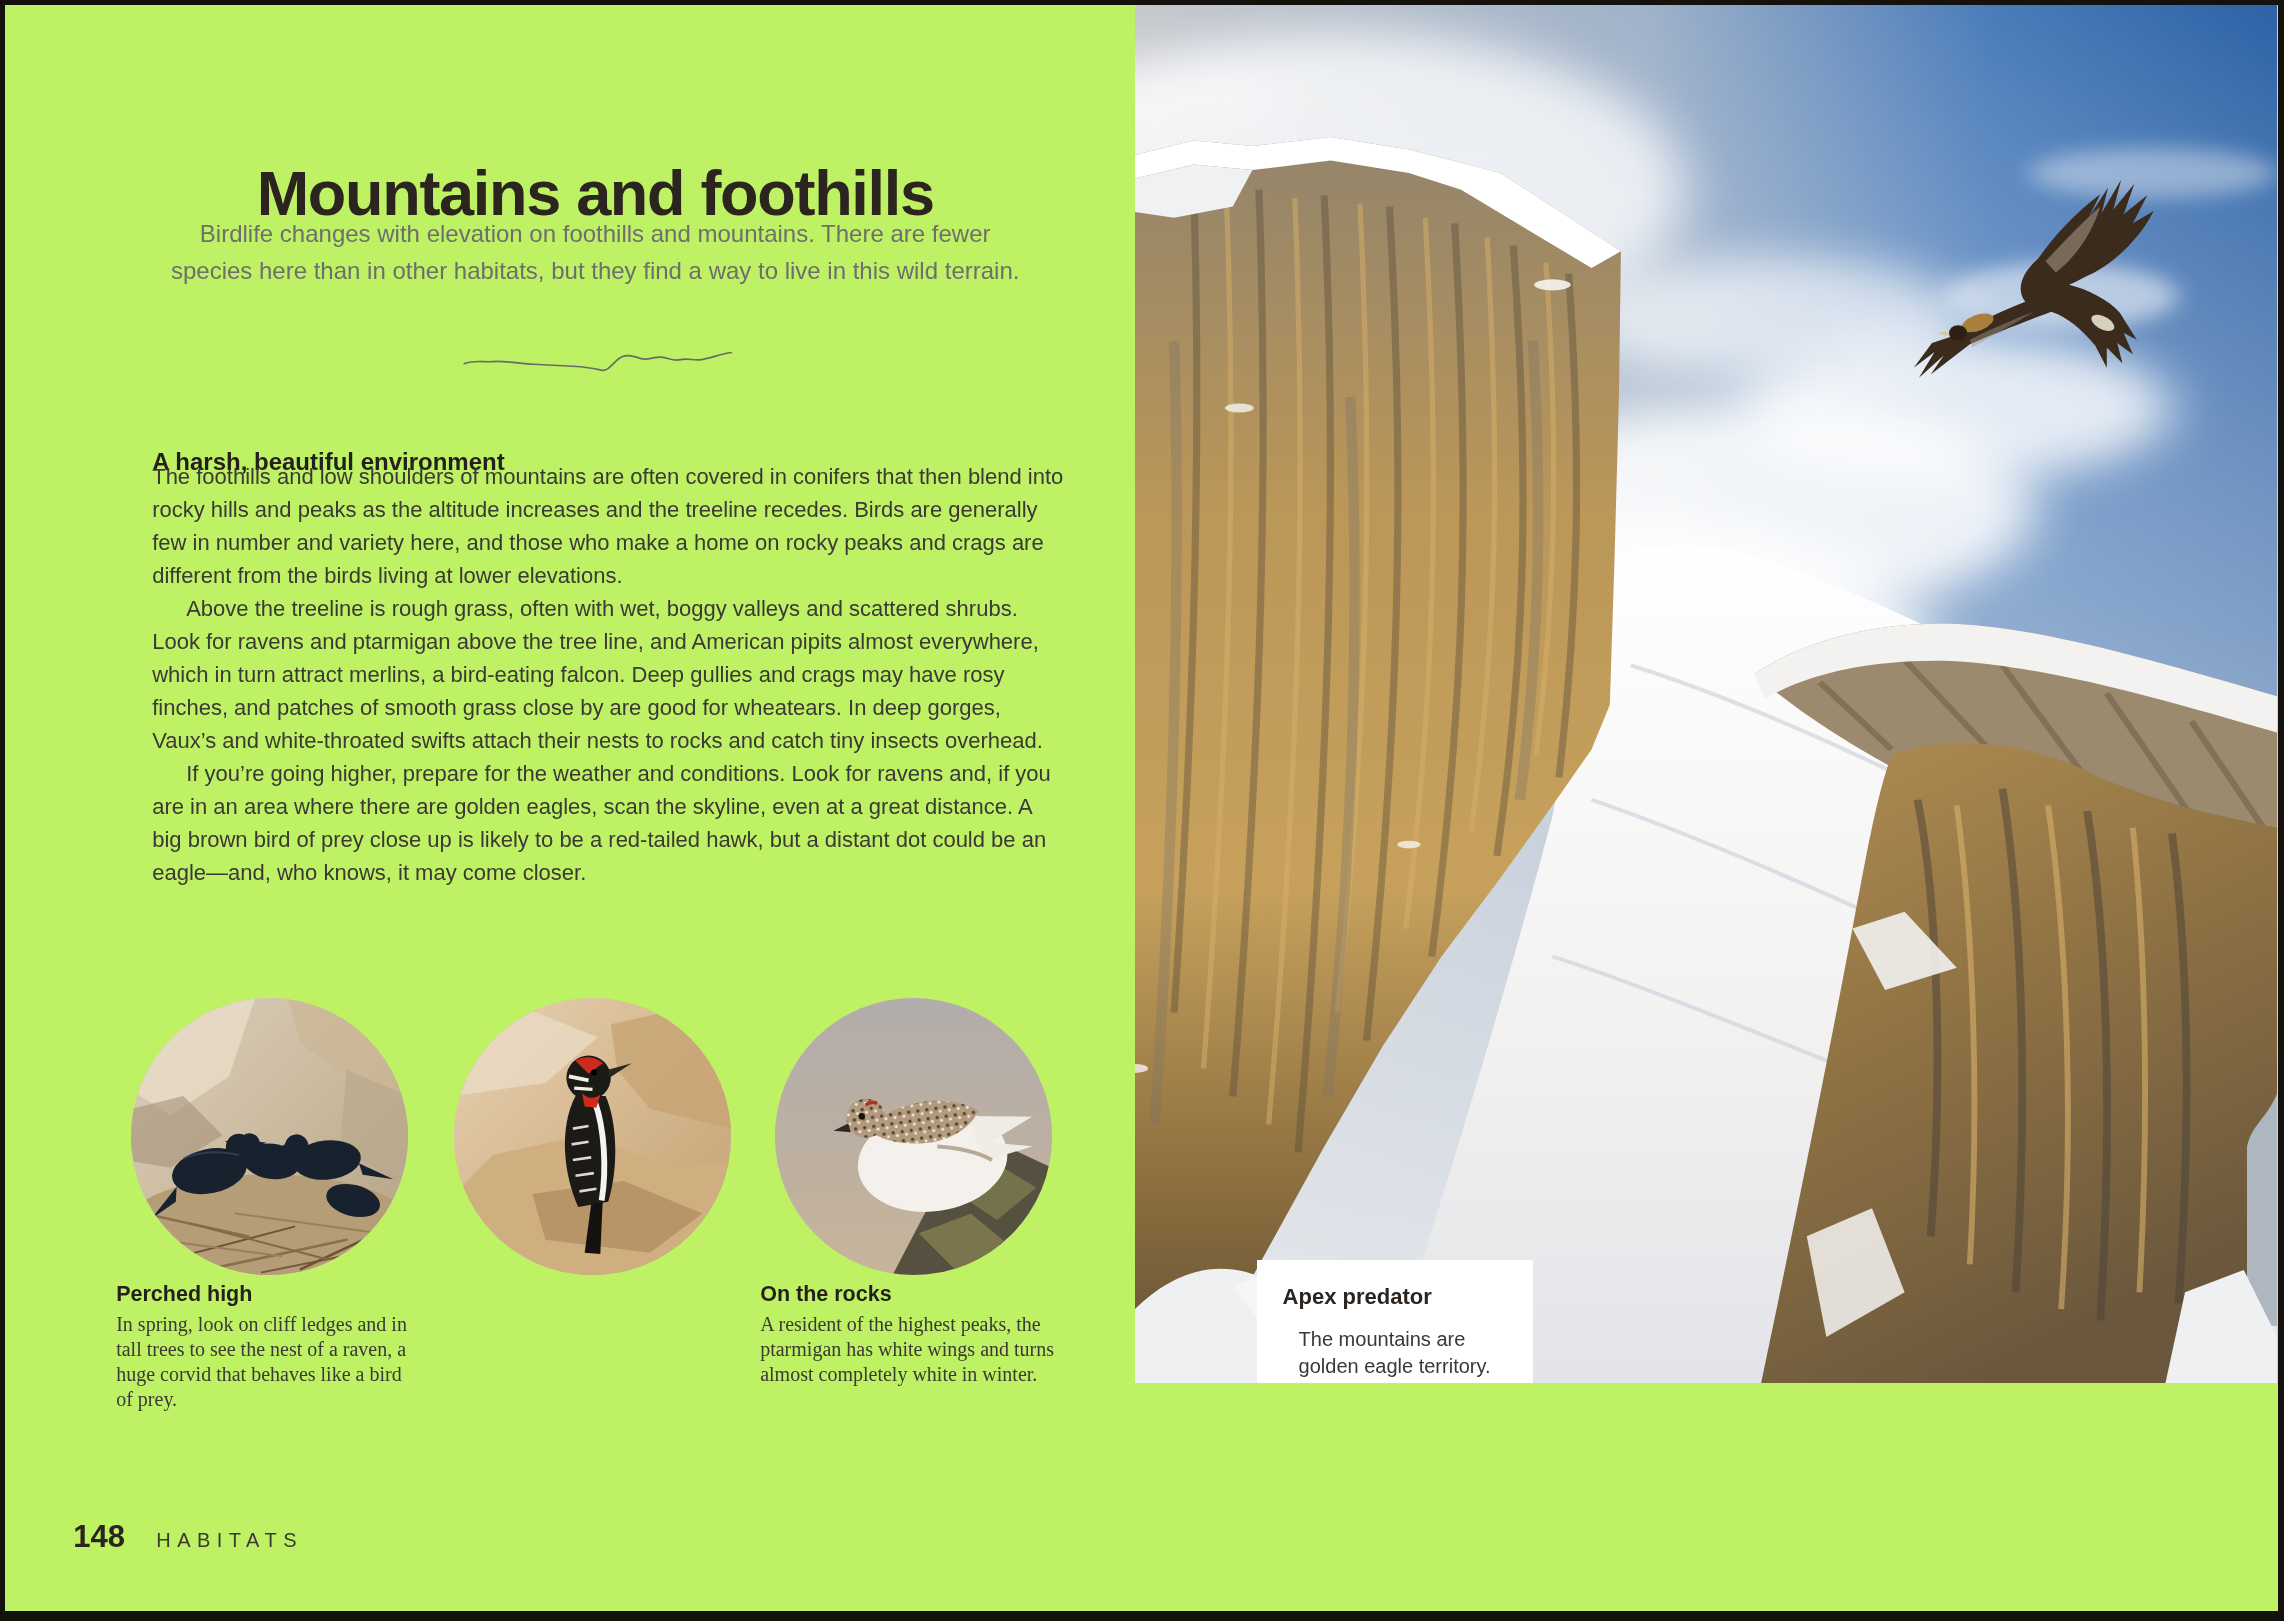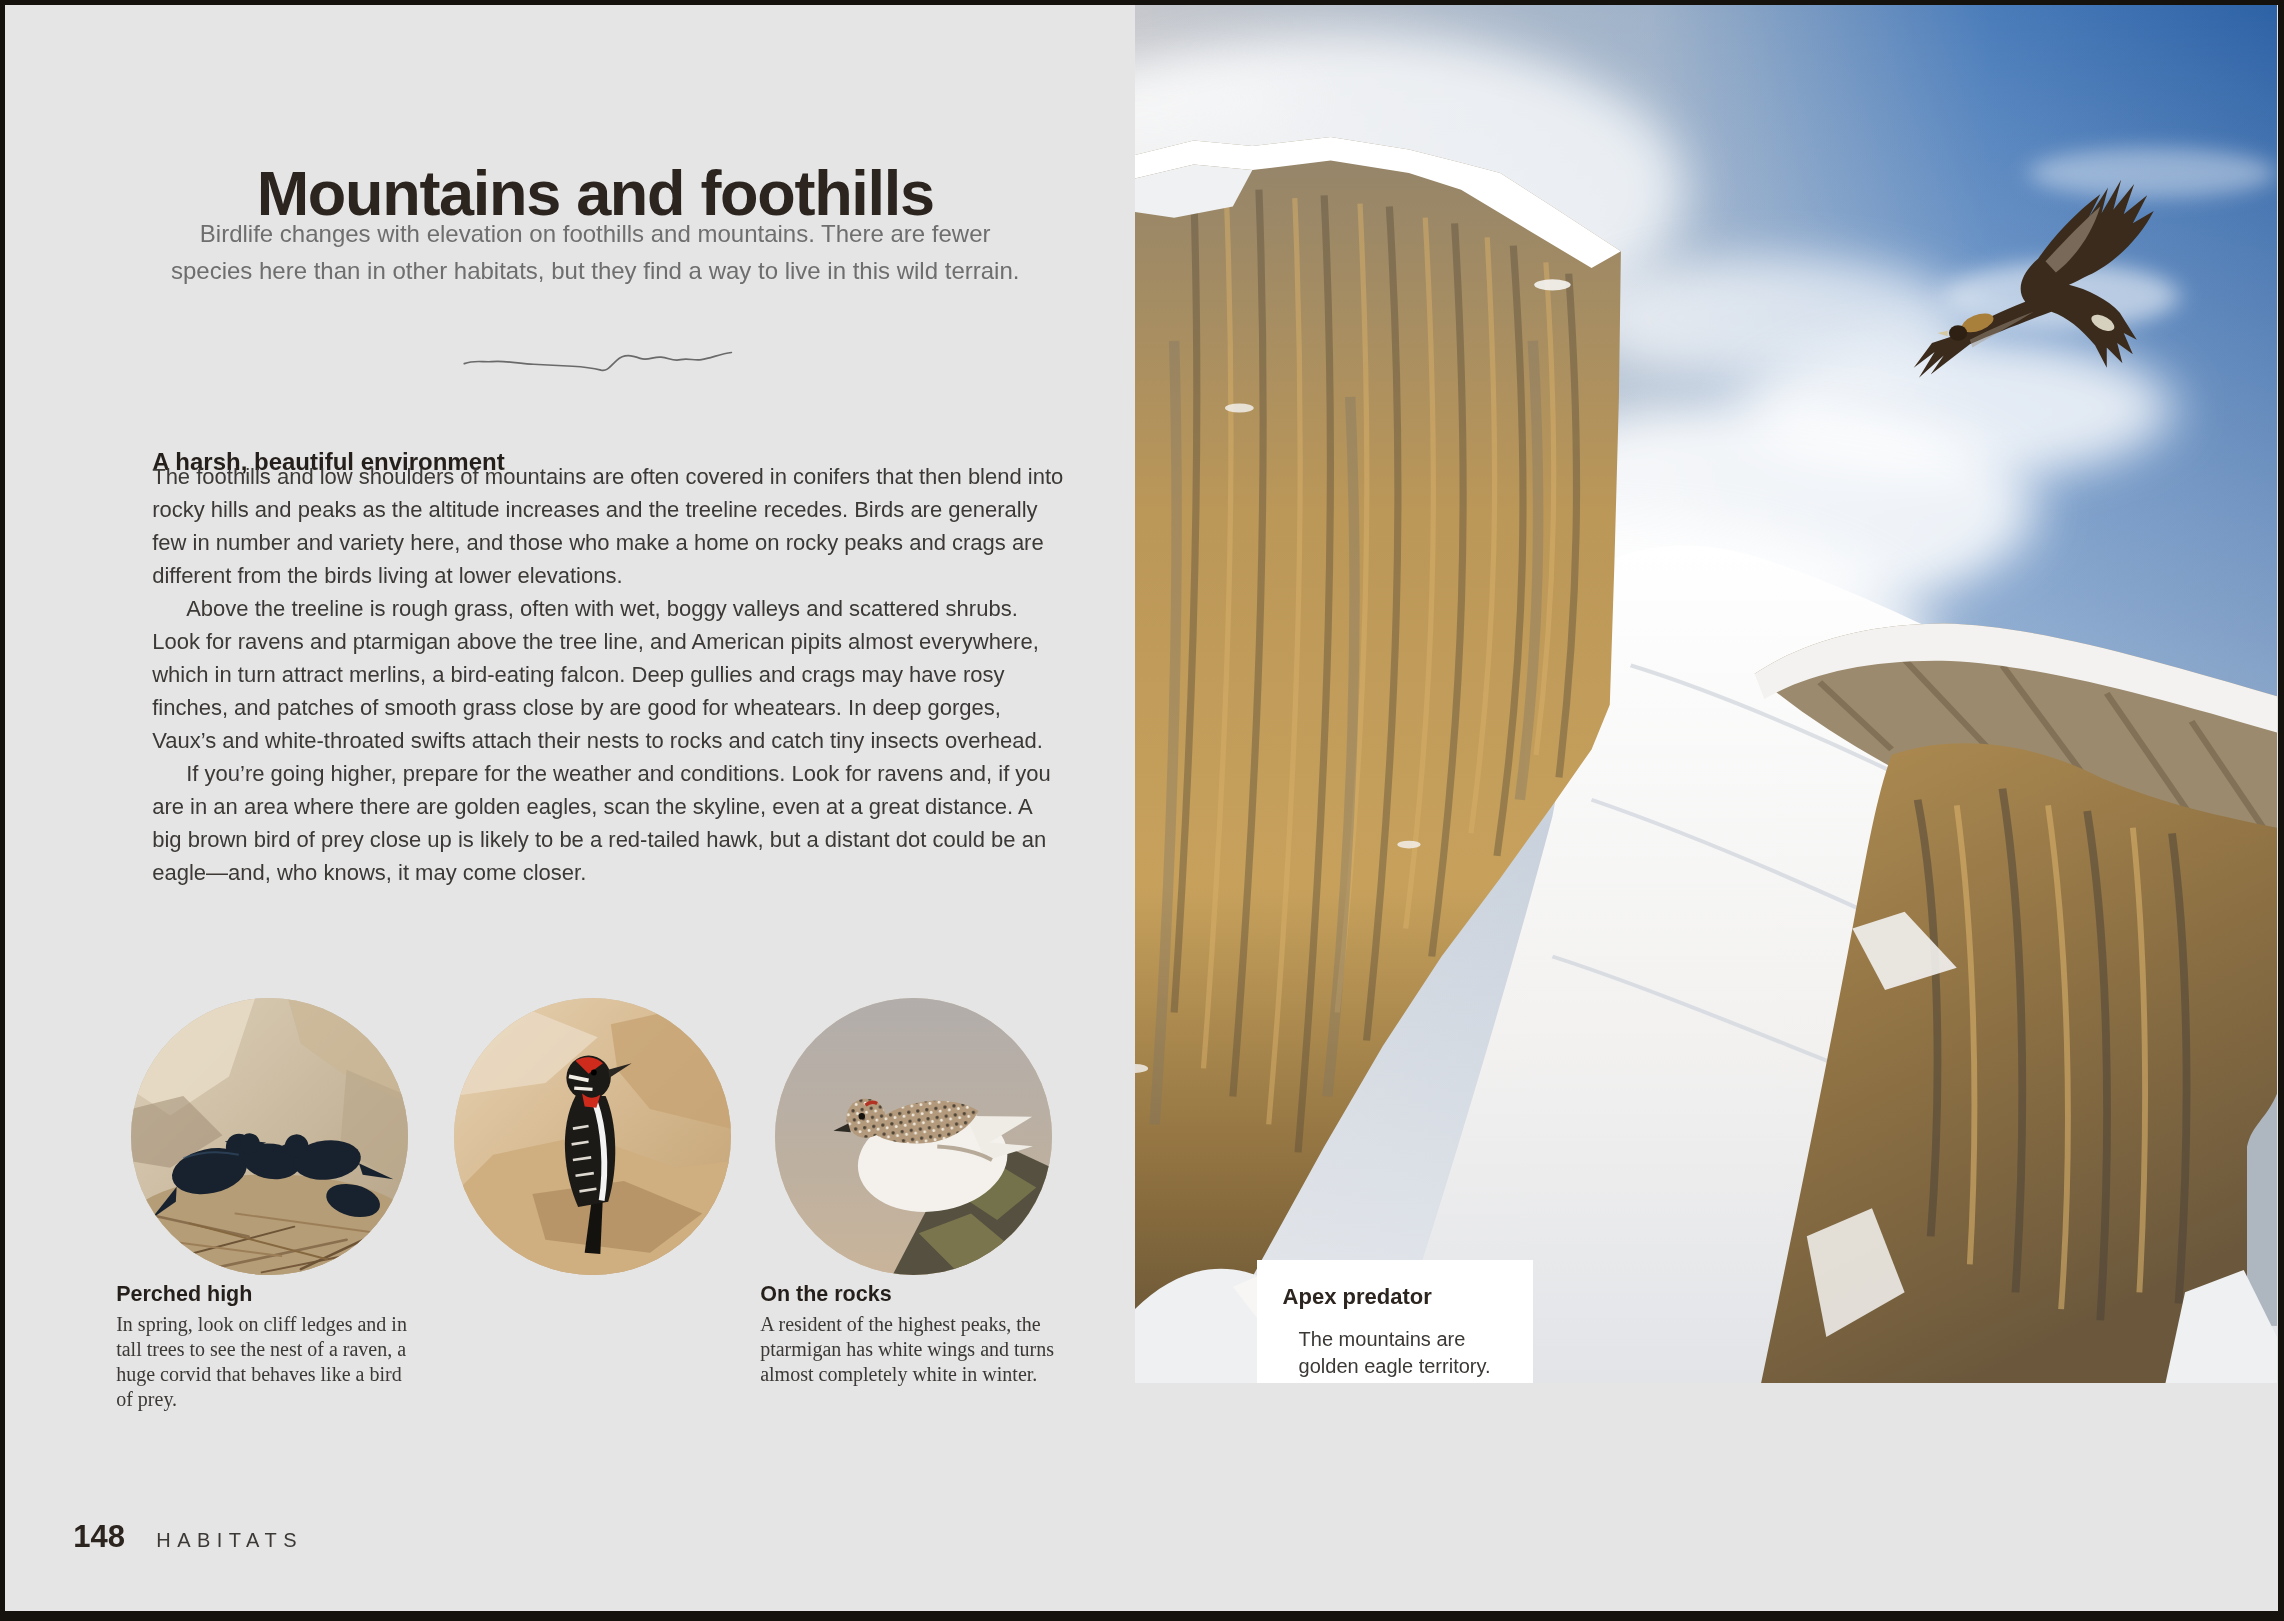--- a/index.html
+++ b/index.html
@@ -4,21 +4,21 @@
 <style>
   html,body{margin:0;padding:0;}
   body{
     width:2284px;height:1621px;position:relative;
     background:#15120e;
     font-family:"Liberation Sans","DejaVu Sans",sans-serif;
     -webkit-font-smoothing:antialiased;
   }
   .spread{
     position:absolute;left:5.2px;top:5.2px;right:6.5px;bottom:10.4px;
-    background:#e5e5e5;overflow:hidden;
+    background:#bef264;overflow:hidden;
   }
   
   .page-title{
     position:absolute;left:130px;top:110px;width:920px;
     text-align:center;font-size:63px;font-weight:800;letter-spacing:-1.3px;
     color:#2c241e;
   }
   .intro{
     position:absolute;left:163px;top:210px;width:854px;
     text-align:center;font-size:24px;line-height:37px;color:#6e6e6e;

